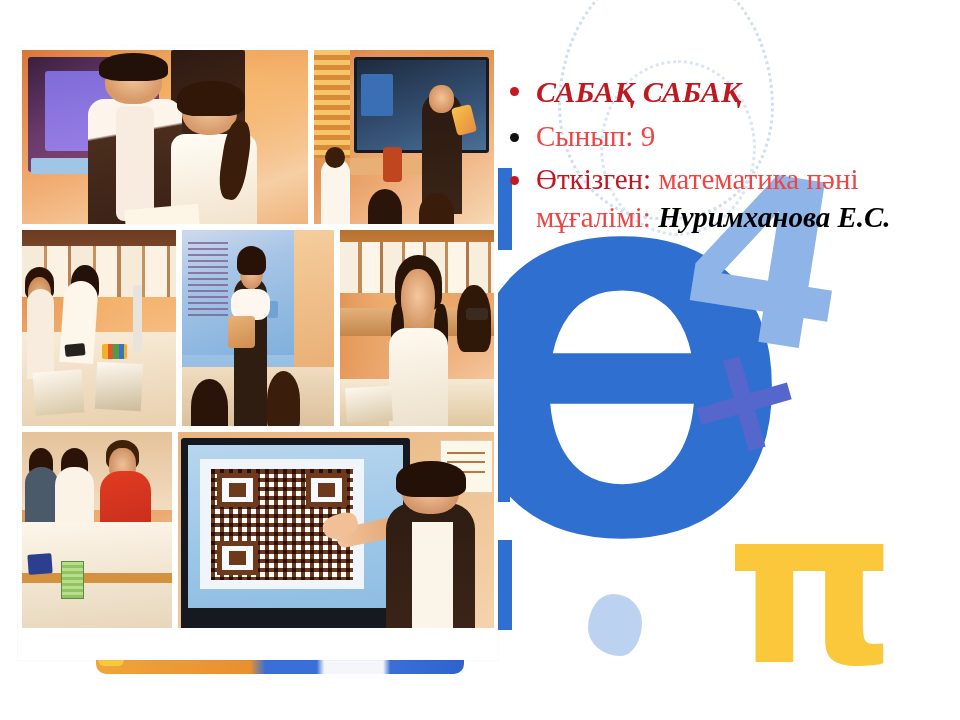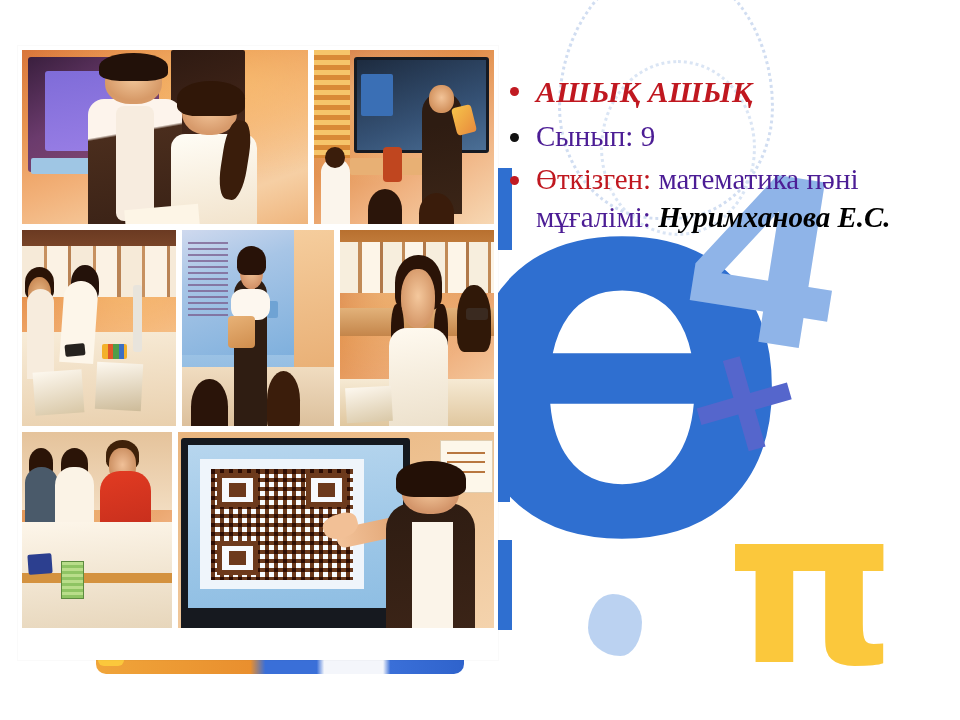--- a/index.html
+++ b/index.html
@@ -612,21 +612,21 @@
   }
   ul.bullets > li.dark-bullet::before { background: #111111; }
 
   .li-title {
     font-weight: 700;
     font-style: italic;
     color: #c01820;
     font-size: 30px;
     letter-spacing: .3px;
   }
-  .li-plain { color: #4c1d95; }
+  .li-plain { color: #ef4444; }
   .accent-red { color: #c01820; }
   .name-bold { font-weight: 700; font-style: italic; color: #000000; }
 
   li.topic { line-height: 1.26; }
   li.teacher { line-height: 1.30; margin-top: 14px; }
 </style>
 </head>
 <body>
 
 <div id="slide">
@@ -781,21 +781,21 @@
         </div>
       </div>
     </div>
 
   </div>
 
   <div class="textblock">
     <ul class="bullets">
 
       <li>
-        <span class="li-title">АШЫҚ АШЫҚ</span>
+        <span class="li-title">САБАҚ САБАҚ</span>
       </li>
 
       <li class="dark-bullet">
         <span class="li-plain">Сынып: 9</span>
       </li>
 
 
       <li class="teacher">
         <span class="accent-red">Өткізген:</span>
         <span class="li-plain">математика пәні мұғалімі:</span>

